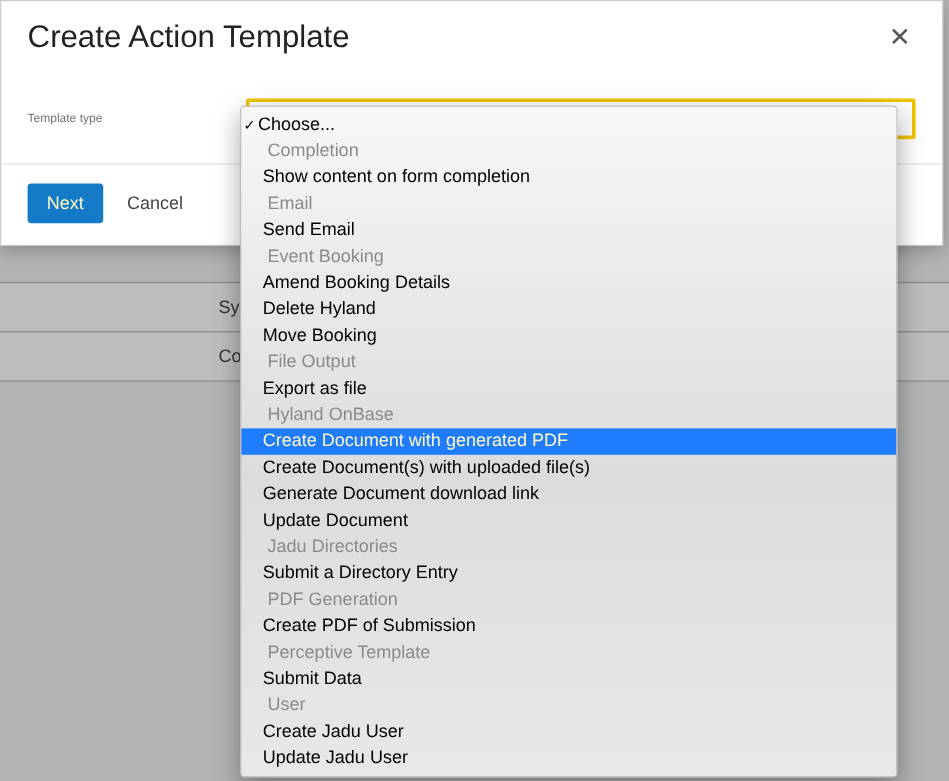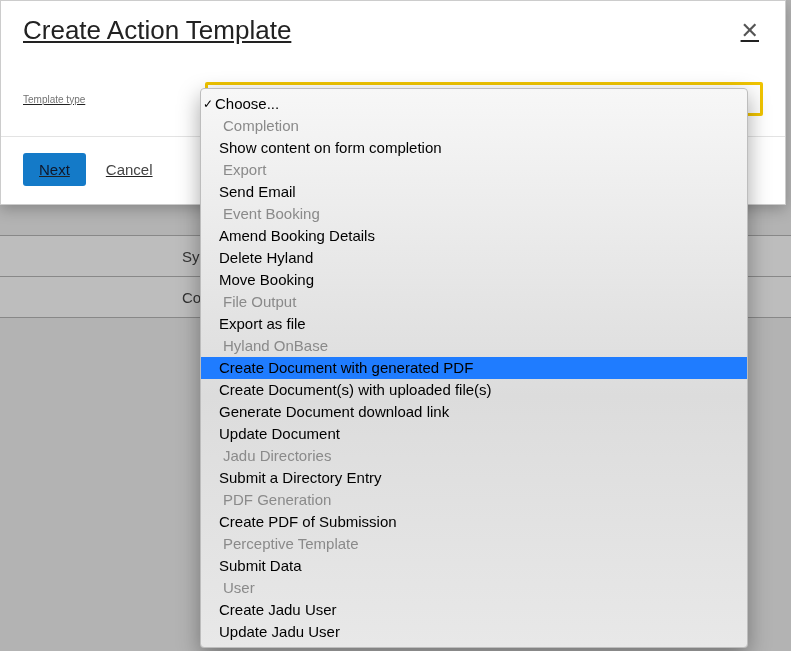--- a/index.html
+++ b/index.html
@@ -1,44 +1,44 @@
 <!DOCTYPE html>
 <html><head>
 <meta charset="utf-8">
 <style>
   * { box-sizing: border-box; margin: 0; padding: 0; }
   html, body { width: 791px; height: 651px; font-family: -apple-system, BlinkMacSystemFont, "Segoe UI", Helvetica, Arial, sans-serif; font-size: 15px; color: #222; overflow: hidden; }
   .backdrop { position: absolute; inset:0; background:#b3b3b3; }
   .bg-rows { position:absolute; left:0; right:0; top:235px; }
   .bg-row { height:42px; border-top:1px solid #888; border-bottom:1px solid #888; padding-left:182px; line-height:42px; color:#333; font-size:15px; background:#bdbdbd; }
   .bg-row + .bg-row { margin-top:-1px; }
-  .modal { position:absolute; left:0; top:0; width:786px; background:#fff; border:1px solid #ccc; box-shadow:0 4px 14px rgba(0,0,0,0.25);text-decoration:underline; }
+  .modal { position:absolute; left:0; top:0; width:786px; background:#fff; border:1px solid #ccc; box-shadow:0 4px 14px rgba(0,0,0,0.25); }
   .modal-header { display:flex; align-items:center; justify-content:space-between; padding:14px 22px 6px 22px; }
   .modal-title { font-size:26px; font-weight:400; color:#222; }
   .close-x { font-size:22px; color:#555; cursor:pointer; line-height:1; padding:4px; }
   .modal-body { padding: 30px 22px 20px 22px; }
   .field-row { display:flex; align-items:center; gap:32px; }
   .field-label { font-size:10px; color:#737373; width:150px; }
   .select-shell { position:relative; flex:1; }
   .select-box { height:34px; border:3px solid #f0c400; background:#fdfdfd; border-radius:2px; display:flex; align-items:center; padding:0 10px; color:#444; }
   .modal-footer { border-top:1px solid #e3e3e3; padding:16px 22px 18px 22px; display:flex; gap:20px; align-items:center; }
-  .btn-primary { background:#147ac8; color:#0f172a; border:none; padding:8px 16px; font-size:15px; border-radius:3px; cursor:pointer; }
+  .btn-primary { background:#147ac8; color:#fef9c3; border:none; padding:8px 16px; font-size:15px; border-radius:3px; cursor:pointer; }
   .btn-link { background:none; border:none; color:#444; font-size:15px; cursor:pointer; }
 
   .dropdown { position:absolute; left:200px; top:88px; width:548px; height:560px;
     background:linear-gradient(#f7f7f7,#dcdcdc 55%, #e8e8e8);
     border:1px solid #bdbdbd; border-radius:4px; box-shadow:0 8px 22px rgba(0,0,0,0.35);
     padding:4px 0; overflow:hidden;
   }
   .dd-item, .dd-group, .dd-choose { font-size:15px; line-height:22px; height:22px; white-space:nowrap; }
   .dd-choose { padding-left:14px; position:relative; color:#000; }
   .dd-choose::before { content:"✓"; position:absolute; left:2px; top:0; font-size:12px; }
   .dd-group { padding-left:22px; color:#8a8a8a; }
   .dd-item  { padding-left:18px; color:#000; cursor:default; }
-  .dd-item.highlight { background:#1f7cff; color:#000000; }
+  .dd-item.highlight { background:#1f7cff; color:#fef9c3; }
 </style>
 </head>
 <body>
 
 <div class="backdrop">
   <div class="bg-rows">
     <div class="bg-row">Sy</div>
     <div class="bg-row">Co</div>
   </div>
 </div>
@@ -61,21 +61,21 @@
   <div class="modal-footer">
     <button class="btn-primary">Next</button>
     <button class="btn-link">Cancel</button>
   </div>
 </div>
 
 <div class="dropdown" id="dropdown">
     <div class="dd-choose">Choose...</div>
     <div class="dd-group">Completion</div>
     <div class="dd-item">Show content on form completion</div>
-    <div class="dd-group">Export</div>
+    <div class="dd-group">Email</div>
     <div class="dd-item">Send Email</div>
     <div class="dd-group">Event Booking</div>
     <div class="dd-item">Amend Booking Details</div>
     <div class="dd-item">Delete Hyland</div>
     <div class="dd-item">Move Booking</div>
     <div class="dd-group">File Output</div>
     <div class="dd-item">Export as file</div>
     <div class="dd-group">Hyland OnBase</div>
     <div class="dd-item highlight">Create Document with generated PDF</div>
     <div class="dd-item">Create Document(s) with uploaded file(s)</div>

